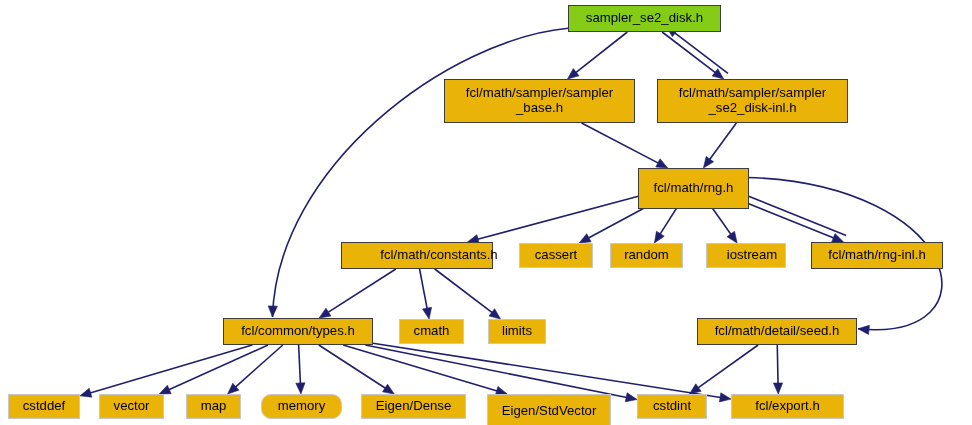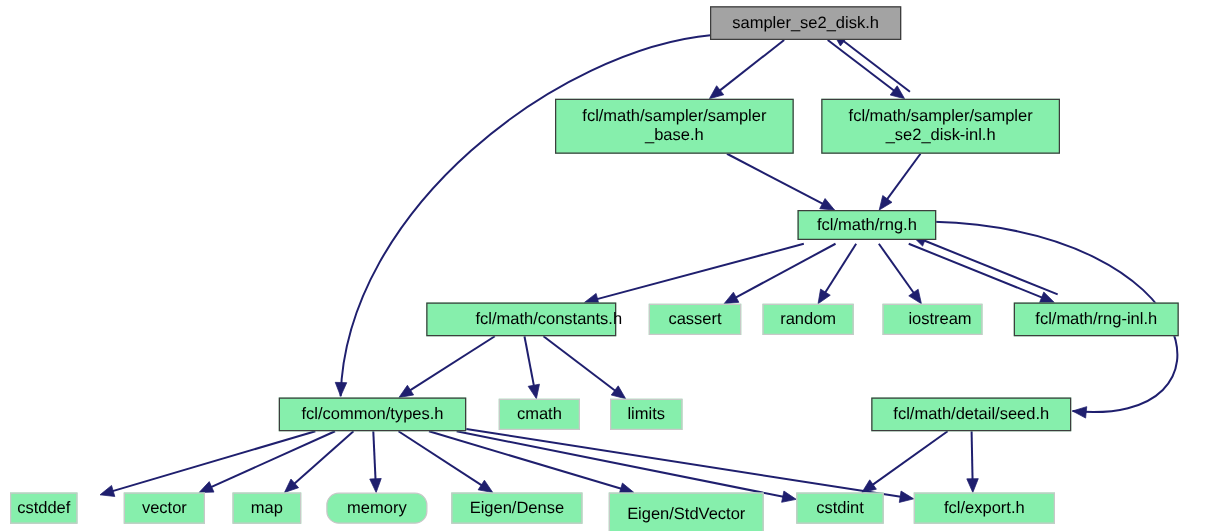--- a/index.html
+++ b/index.html
@@ -35,34 +35,34 @@
   .node-box {
     position: absolute;
     box-sizing: border-box;
     display: flex;
     align-items: center;
     justify-content: center;
     text-align: center;
     line-height: 1.12;
     color: #000000;
     white-space: pre-line;
-    background: #86efac;
+    background: #eab308;
     user-select: none;
   }
   .node-box.plain {
     border: 1px solid #c8c8c8;
     font-size: 13.2px;
   }
   .node-box.strong {
     border: 1.6px solid #3d3d3d;
     font-size: 13.2px;
   }
   .node-box.current {
     border: 1.6px solid #3d3d3d;
-    background: #a3a3a3;
+    background: #84cc16;
     font-size: 13.2px;
   }
   .node-label {
     display: block;
     padding: 0 5px;
   }
 </style>
 </head>
 <body>
 
@@ -120,31 +120,31 @@
       <polygon points="689.5,394 695.7773724921663,383.86320590153895 701.1247638743819,391.34955383664095" class="edge-head"></polygon>
       <path d="M777.27,345 L778.0400419874042,383.5020993702099" class="edge-path"></path>
       <polygon points="778.25,394 773.4309637108963,383.0941809457381 782.6291242627124,382.91021773470175" class="edge-head"></polygon>
     </svg>
   <div id="nodes-layer">
       <div class="node-box current" style="left: 568px; top: 5px; width: 153px; height: 27px;"><span class="node-label">sampler_se2_disk.h</span></div>
       <div class="node-box strong" style="left: 444px; top: 79px; width: 191px; height: 44px;"><span class="node-label">fcl/math/sampler/sampler
 _base.h</span></div>
       <div class="node-box strong" style="left: 657px; top: 79px; width: 191px; height: 44px;"><span class="node-label">fcl/math/sampler/sampler
 _se2_disk-inl.h</span></div>
-      <div class="node-box strong" style="left: 638px; top: 168px; width: 111px; height: 24px;"><span class="node-label">fcl/math/rng.h</span></div>
+      <div class="node-box strong" style="left: 638px; top: 168px; width: 111px; height: 41px;"><span class="node-label">fcl/math/rng.h</span></div>
       <div class="node-box strong" style="left: 341px; top: 242px; width: 152px; height: 27px; padding-left: 44px;"><span class="node-label">fcl/math/constants.h</span></div>
       <div class="node-box plain" style="left: 519px; top: 243px; width: 74px; height: 25px;"><span class="node-label">cassert</span></div>
       <div class="node-box plain" style="left: 610px; top: 243px; width: 73px; height: 25px;"><span class="node-label">random</span></div>
       <div class="node-box plain" style="left: 706px; top: 243px; width: 80px; height: 25px; padding-left: 12px;"><span class="node-label">iostream</span></div>
       <div class="node-box strong" style="left: 811px; top: 242px; width: 132px; height: 27px;"><span class="node-label">fcl/math/rng-inl.h</span></div>
       <div class="node-box strong" style="left: 223px; top: 318px; width: 150px; height: 27px;"><span class="node-label">fcl/common/types.h</span></div>
       <div class="node-box plain" style="left: 399px; top: 319px; width: 65px; height: 25px;"><span class="node-label">cmath</span></div>
       <div class="node-box plain" style="left: 488px; top: 319px; width: 58px; height: 25px;"><span class="node-label">limits</span></div>
       <div class="node-box strong" style="left: 697px; top: 318px; width: 160px; height: 27px;"><span class="node-label">fcl/math/detail/seed.h</span></div>
-      <div class="node-box plain" style="left: 8px; top: 394px; width: 54px; height: 25px;"><span class="node-label">cstddef</span></div>
+      <div class="node-box plain" style="left: 8px; top: 394px; width: 72px; height: 25px;"><span class="node-label">cstddef</span></div>
       <div class="node-box plain" style="left: 99px; top: 394px; width: 65px; height: 25px;"><span class="node-label">vector</span></div>
       <div class="node-box plain" style="left: 186px; top: 394px; width: 55px; height: 25px;"><span class="node-label">map</span></div>
       <div class="node-box plain" style="left: 261px; top: 394px; width: 81px; height: 25px; border-radius: 10px;"><span class="node-label">memory</span></div>
       <div class="node-box plain" style="left: 361px; top: 394px; width: 105px; height: 25px;"><span class="node-label">Eigen/Dense</span></div>
       <div class="node-box plain" style="left: 487px; top: 394px; width: 124px; height: 35px;"><span class="node-label">Eigen/StdVector</span></div>
       <div class="node-box plain" style="left: 637px; top: 394px; width: 70px; height: 25px;"><span class="node-label">cstdint</span></div>
       <div class="node-box plain" style="left: 731px; top: 394px; width: 113px; height: 25px;"><span class="node-label">fcl/export.h</span></div>
     </div>
 </div>
 

